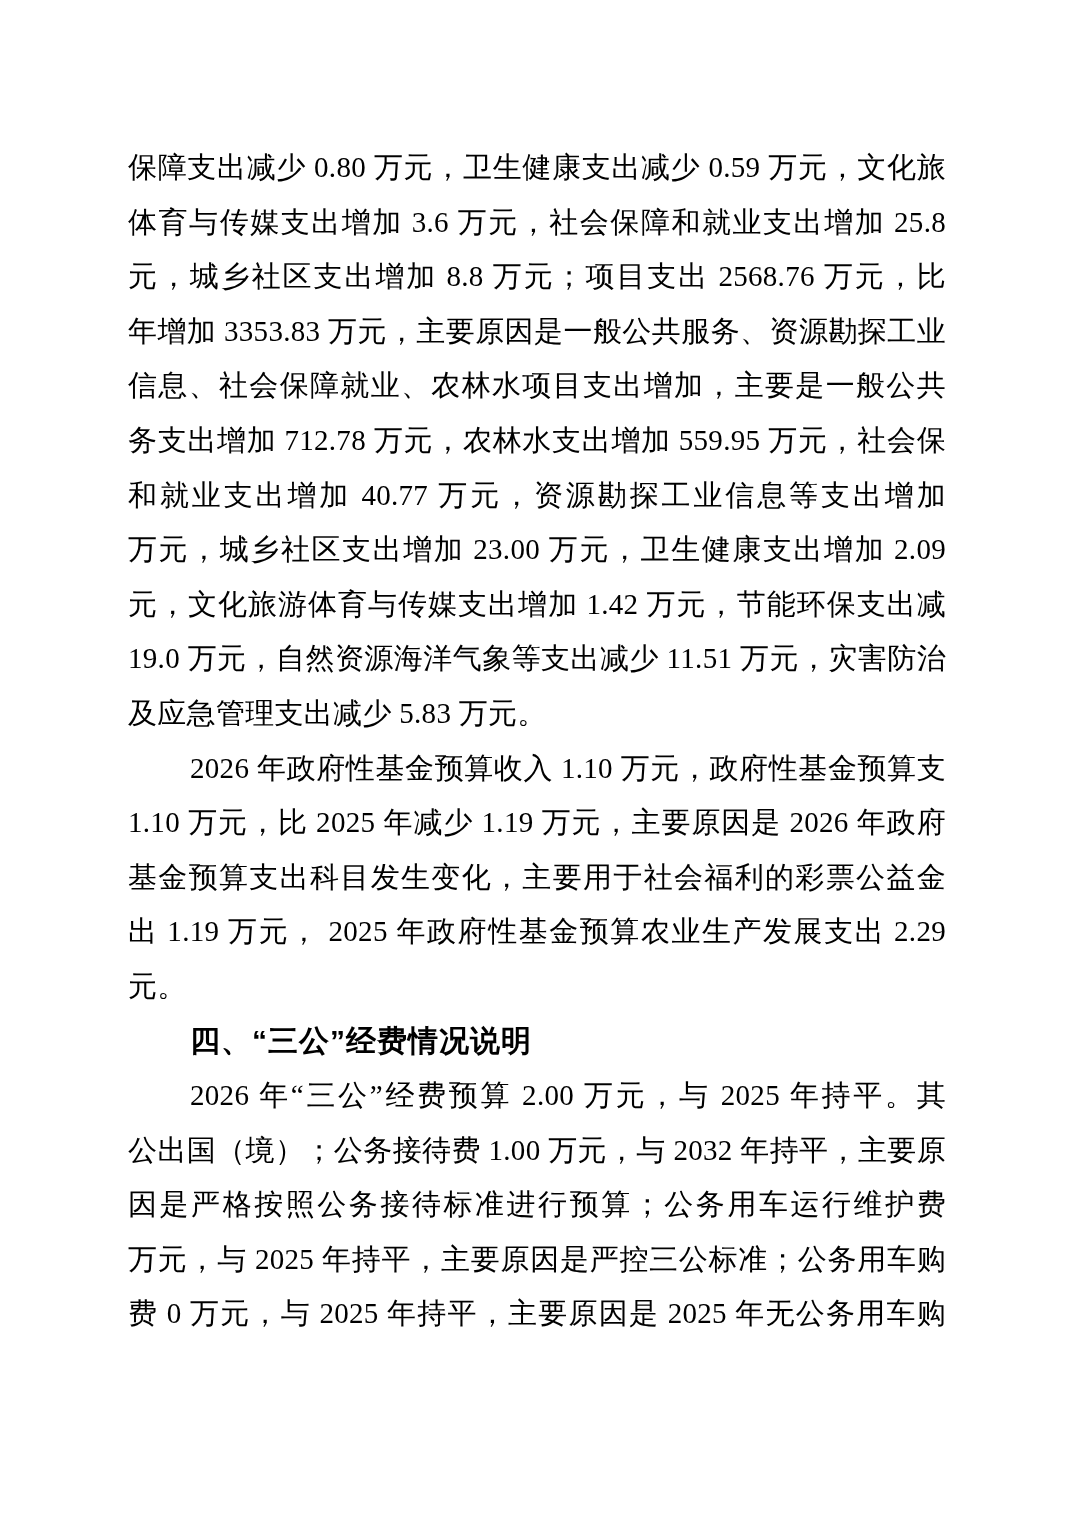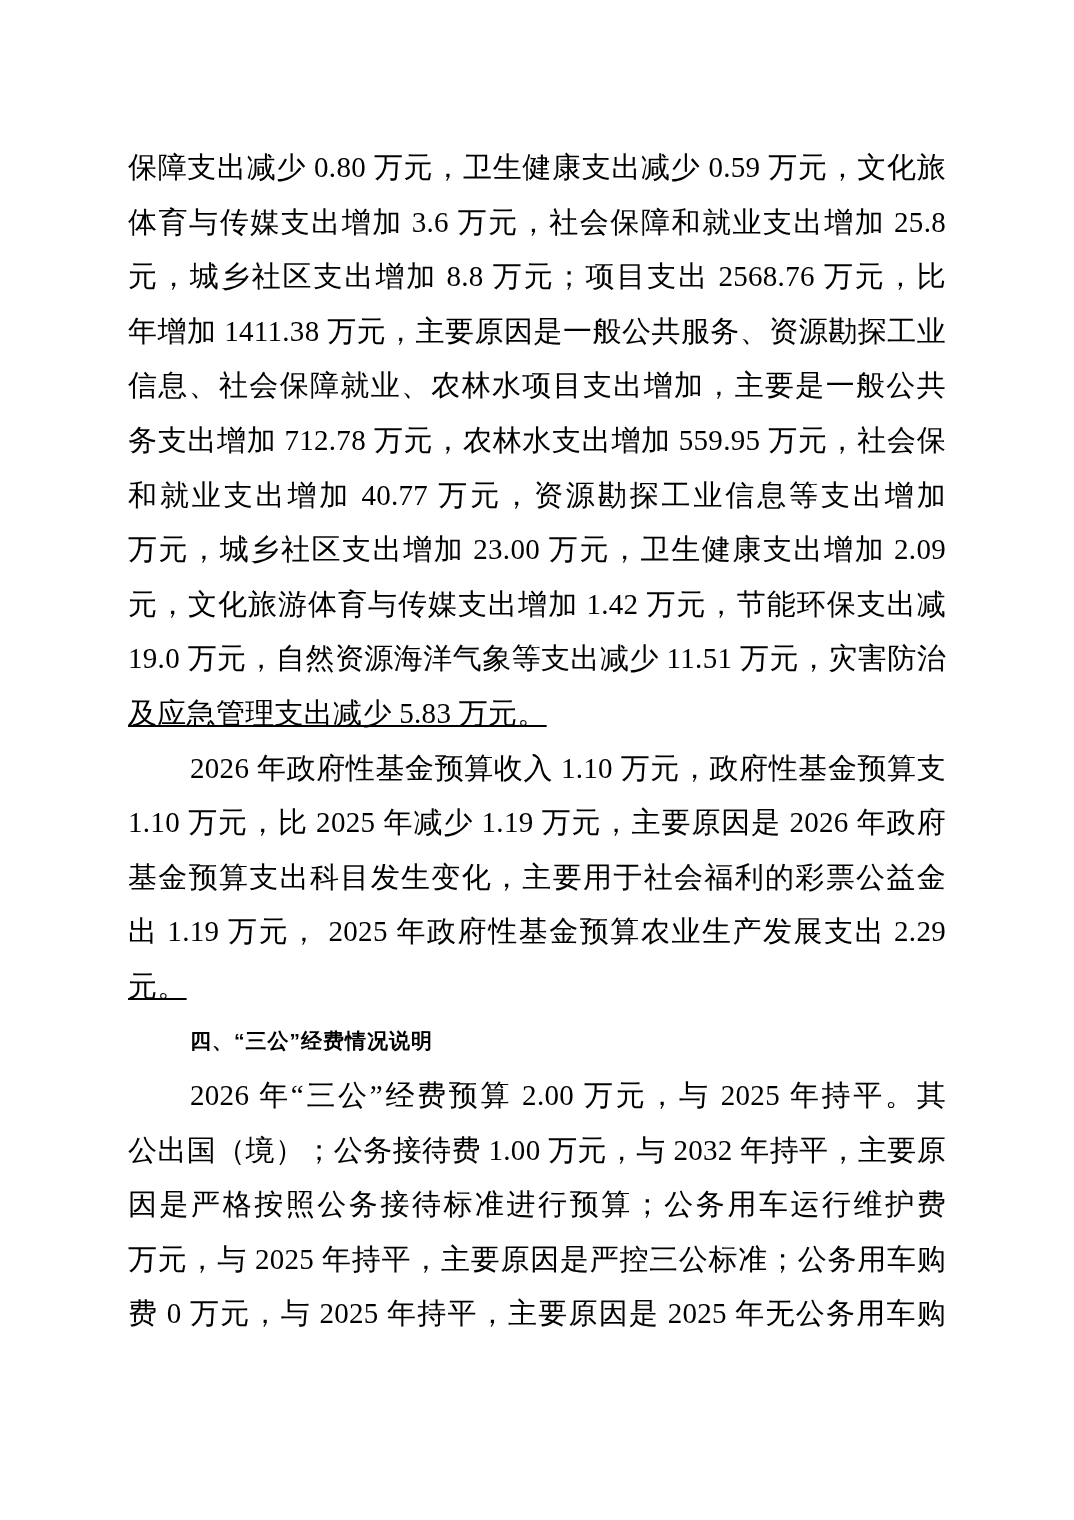--- a/index.html
+++ b/index.html
@@ -24,44 +24,43 @@
     letter-spacing:0.3px;
     text-align:justify;
     text-align-last:justify;
     text-justify:inter-character;
     overflow:hidden;
     white-space:normal;
   }
   .paragraph-end{
     text-align:left;
     text-align-last:left;
-    text-decoration:underline;
   }
   .justify-indent{
     text-indent:62px;
   }
   .heading{
     font-family:"Liberation Sans","DejaVu Sans",sans-serif;
     font-weight:700;
-    font-size:21px;
+    font-size:30px;
     text-align:right;
     text-align-last:left;
     text-indent:62px;
     letter-spacing:1px;
   }
 </style>
 </head>
 <body>
 
 <div class="page">
   <div class="textblock">
       <div class="line justify">保障支出减少 0.80 万元，卫生健康支出减少 0.59 万元，文化旅游</div>
       <div class="line justify">体育与传媒支出增加 3.6 万元，社会保障和就业支出增加 25.8 万</div>
       <div class="line justify">元，城乡社区支出增加 8.8 万元；项目支出 2568.76 万元，比 2025</div>
-      <div class="line justify">年增加 1411.38 万元，主要原因是一般公共服务、资源勘探工业</div>
+      <div class="line justify">年增加 3353.83 万元，主要原因是一般公共服务、资源勘探工业</div>
       <div class="line justify">信息、社会保障就业、农林水项目支出增加，主要是一般公共服</div>
       <div class="line justify">务支出增加 712.78 万元，农林水支出增加 559.95 万元，社会保障</div>
       <div class="line justify">和就业支出增加 40.77 万元，资源勘探工业信息等支出增加 1000</div>
       <div class="line justify">万元，城乡社区支出增加 23.00 万元，卫生健康支出增加 2.09 万</div>
       <div class="line justify">元，文化旅游体育与传媒支出增加 1.42 万元，节能环保支出减少</div>
       <div class="line justify">19.0 万元，自然资源海洋气象等支出减少 11.51 万元，灾害防治</div>
       <div class="line paragraph-end">及应急管理支出减少 5.83 万元。</div>
       <div class="line justify justify-indent">2026 年政府性基金预算收入 1.10 万元，政府性基金预算支出</div>
       <div class="line justify">1.10 万元，比 2025 年减少 1.19 万元，主要原因是 2026 年政府性</div>
       <div class="line justify">基金预算支出科目发生变化，主要用于社会福利的彩票公益金支</div>

